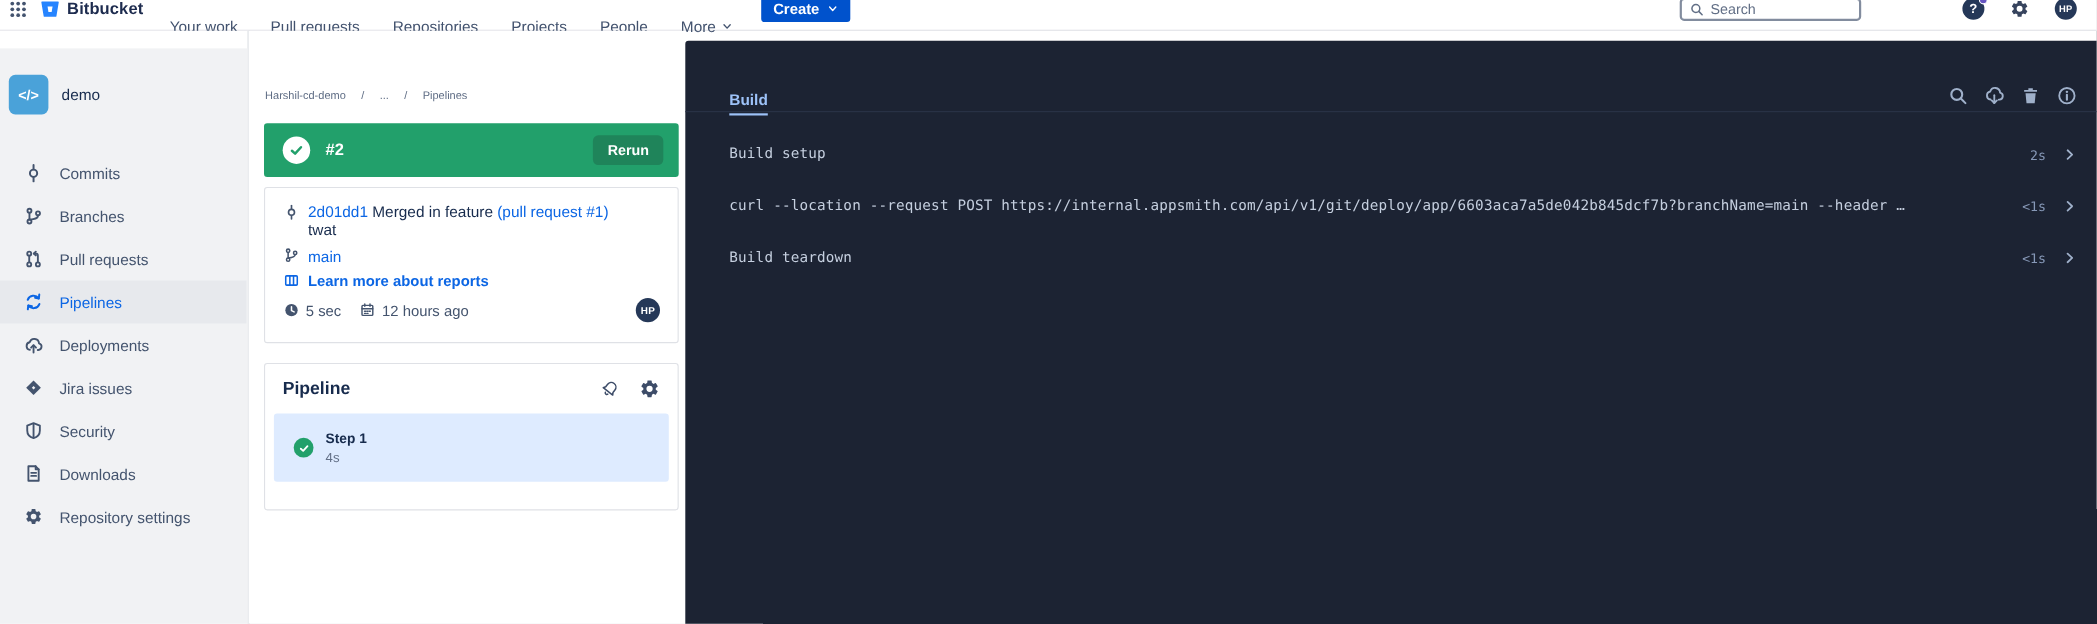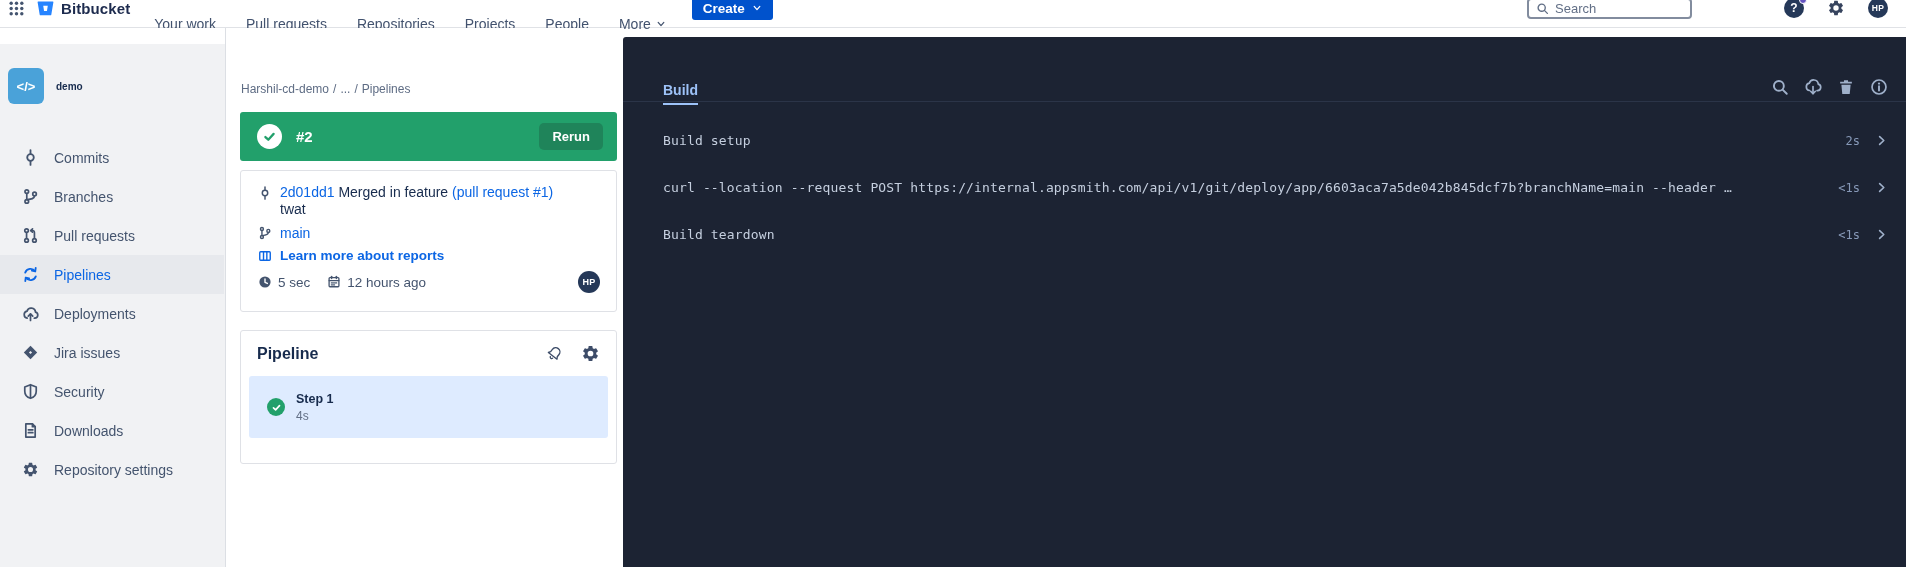--- a/index.html
+++ b/index.html
@@ -41,52 +41,52 @@
   
   .main { position:absolute; left:0; top:28px; right:0; bottom:0; }
 
   
   .sidebar { position:absolute; left:0; top:0; bottom:0; width:226px; background:#fff;
     border-right:1px solid #dcdfe4; }
   .sidebar-fill { position:absolute; left:0; right:0; top:16px; bottom:0; background:#f1f2f4; }
   .repo-head { position:absolute; left:8px; top:40px; display:flex; align-items:center; gap:12px; }
   .repo-tile { width:36px; height:36px; border-radius:6px; background:#4aa2d9; color:#fff;
     display:flex; align-items:center; justify-content:center; font-size:13px; font-weight:700; cursor:pointer; }
-  .repo-name { font-size:10px; font-weight:700; color:#172b4d;text-align:right; }
+  .repo-name { font-size:14px; font-weight:400; color:#172b4d;text-align:right; }
   .side-nav { position:absolute; left:0; right:1px; top:110px; }
   .side-item { height:39px; display:flex; align-items:center; padding-left:22px; gap:15px;
     color:#44546e; cursor:pointer; }
   .side-item .icon { width:17px; height:17px; color:#44546e; }
   .side-item .side-label { font-size:14px; color:#44546e; }
   .side-item.selected { background:#e7e9ed; }
   .side-item.selected .icon, .side-item.selected .side-label { color:#0c66e4; }
 
   
   .middle { position:absolute; left:227px; top:0; bottom:0; width:396px; background:#fff; }
-  .breadcrumb { position:absolute; left:14px; top:54px; display:flex; align-items:flex-end; gap:4px;
-    font-size:12px; color:#5e6c84; }
+  .breadcrumb { position:absolute; left:14px; top:54px; display:flex; align-items:flex-end; gap:14px;
+    font-size:10px; color:#5e6c84; }
   .crumb { cursor:pointer; }
   .crumb-sep { color:#5e6c84; }
 
   .result-banner { position:absolute; left:13px; right:6px; top:84px; height:49px; background:#22a06b;
     border-radius:3px; display:flex; align-items:center; padding:0 14px 0 17px; }
   .check-circle-lg { width:25px; height:25px; border-radius:50%; background:#fff; color:#22a06b;
     display:flex; align-items:center; justify-content:center; }
   .build-number { margin-left:14px; color:#fff; font-size:15px; font-weight:700; }
   .banner-spacer { flex:1; }
   .rerun-btn { background:#1f845a; border:none; border-radius:5px; color:#fff; font-size:13px; font-weight:600;
     padding:6px 13px; cursor:pointer; font-family:"Liberation Sans", sans-serif;text-align:right; }
 
   .commit-card { position:absolute; left:13px; right:6px; top:142px; height:142px; border:1px solid #dfe1e6;
     border-radius:3px; background:#fff; padding:13px 16px 12px 17px; display:flex; flex-direction:column; gap:7px; }
   .commit-line { display:flex; }
   .commit-line .icon { width:14px; height:14px; color:#44546e; margin-top:2px; }
   .commit-text { margin-left:8px; font-size:14px; line-height:17px; color:#172b4d; }
   .link { color:#0c66e4; cursor:pointer; }
-  .row-inline { display:flex; align-items:center; gap:8px; font-size:14px; color:#172b4d; }
+  .row-inline { display:flex; align-items:flex-start; gap:8px; font-size:14px; color:#172b4d; }
   .row-inline .icon { width:14px; height:14px; color:#44546e; }
   .row-inline .icon.blue { color:#0c66e4; }
   .reports-link { color:#0c66e4; font-weight:600; font-size:13.5px; cursor:pointer; }
   .meta-row { display:flex; align-items:center; margin-top:1px; }
   .meta-row .icon { width:14px; height:14px; color:#44546e; }
   .meta-text { font-size:13.5px; color:#44546e; margin-left:6px; }
   .meta-gap { width:17px; }
   .meta-spacer { flex:1; }
   .avatar-sm { width:22px; height:22px; border-radius:50%; background:#253858; color:#fff; font-size:9px;
     font-weight:700; display:flex; align-items:center; justify-content:center; letter-spacing:.3px; }

